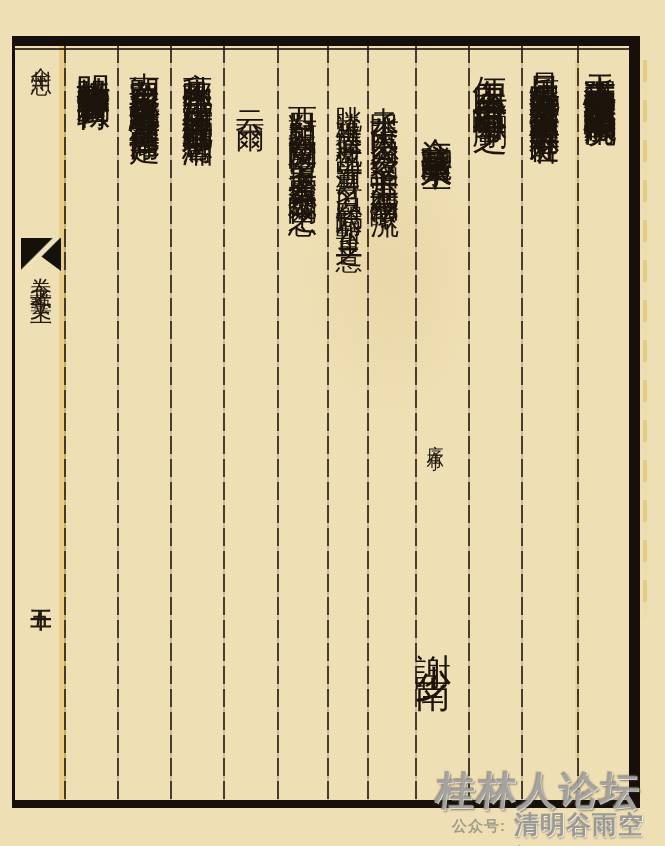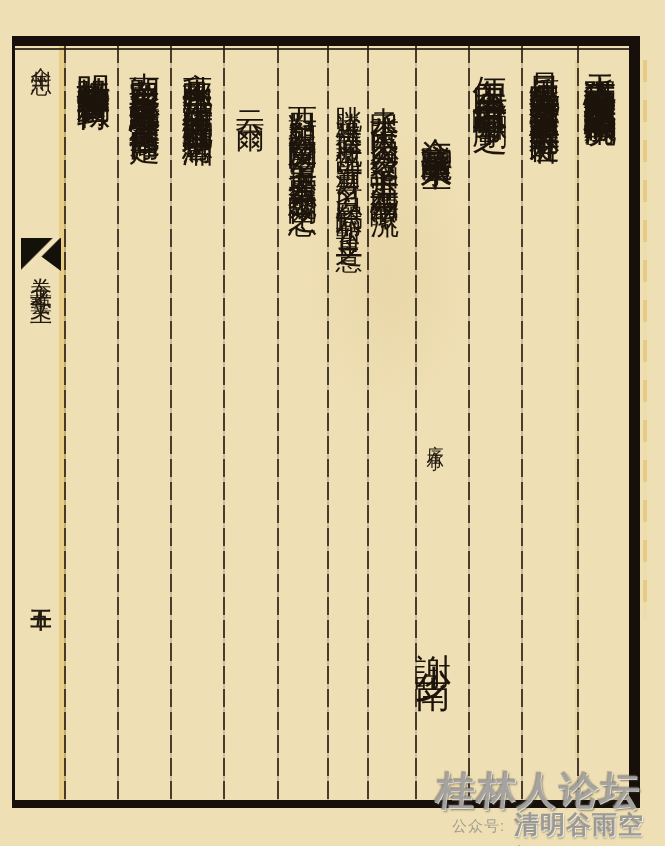--- a/index.html
+++ b/index.html
@@ -89,21 +89,21 @@
   }
 
   .wm{position:absolute;z-index:50;font-family:"Liberation Sans","DejaVu Sans",sans-serif;font-weight:bold;}
   .wm.big{
     left:436px;top:764px;font-size:39px;letter-spacing:2px;
     color:rgba(152,150,146,.82);transform:skewX(-6deg);
     text-shadow:1px 1px 0 rgba(255,255,255,.75),2px 2px 2px rgba(60,55,48,.55),-1px -1px 1px rgba(90,85,78,.4);
   }
   .wm.prefix{
     left:452px;top:817px;font-size:15px;letter-spacing:1px;
-    color:rgba(138,135,130,.75);font-weight:normal;
+    color:rgba(138,135,130,.75);font-weight:bold;
   }
   .wm.name{
     left:514px;top:808px;font-size:25px;letter-spacing:1px;
     color:rgba(148,145,140,.9);
     text-shadow:1px 1px 0 rgba(255,255,255,.8),1px 2px 2px rgba(70,65,58,.5);
   }
 </style>
 </head>
 <body>
 

